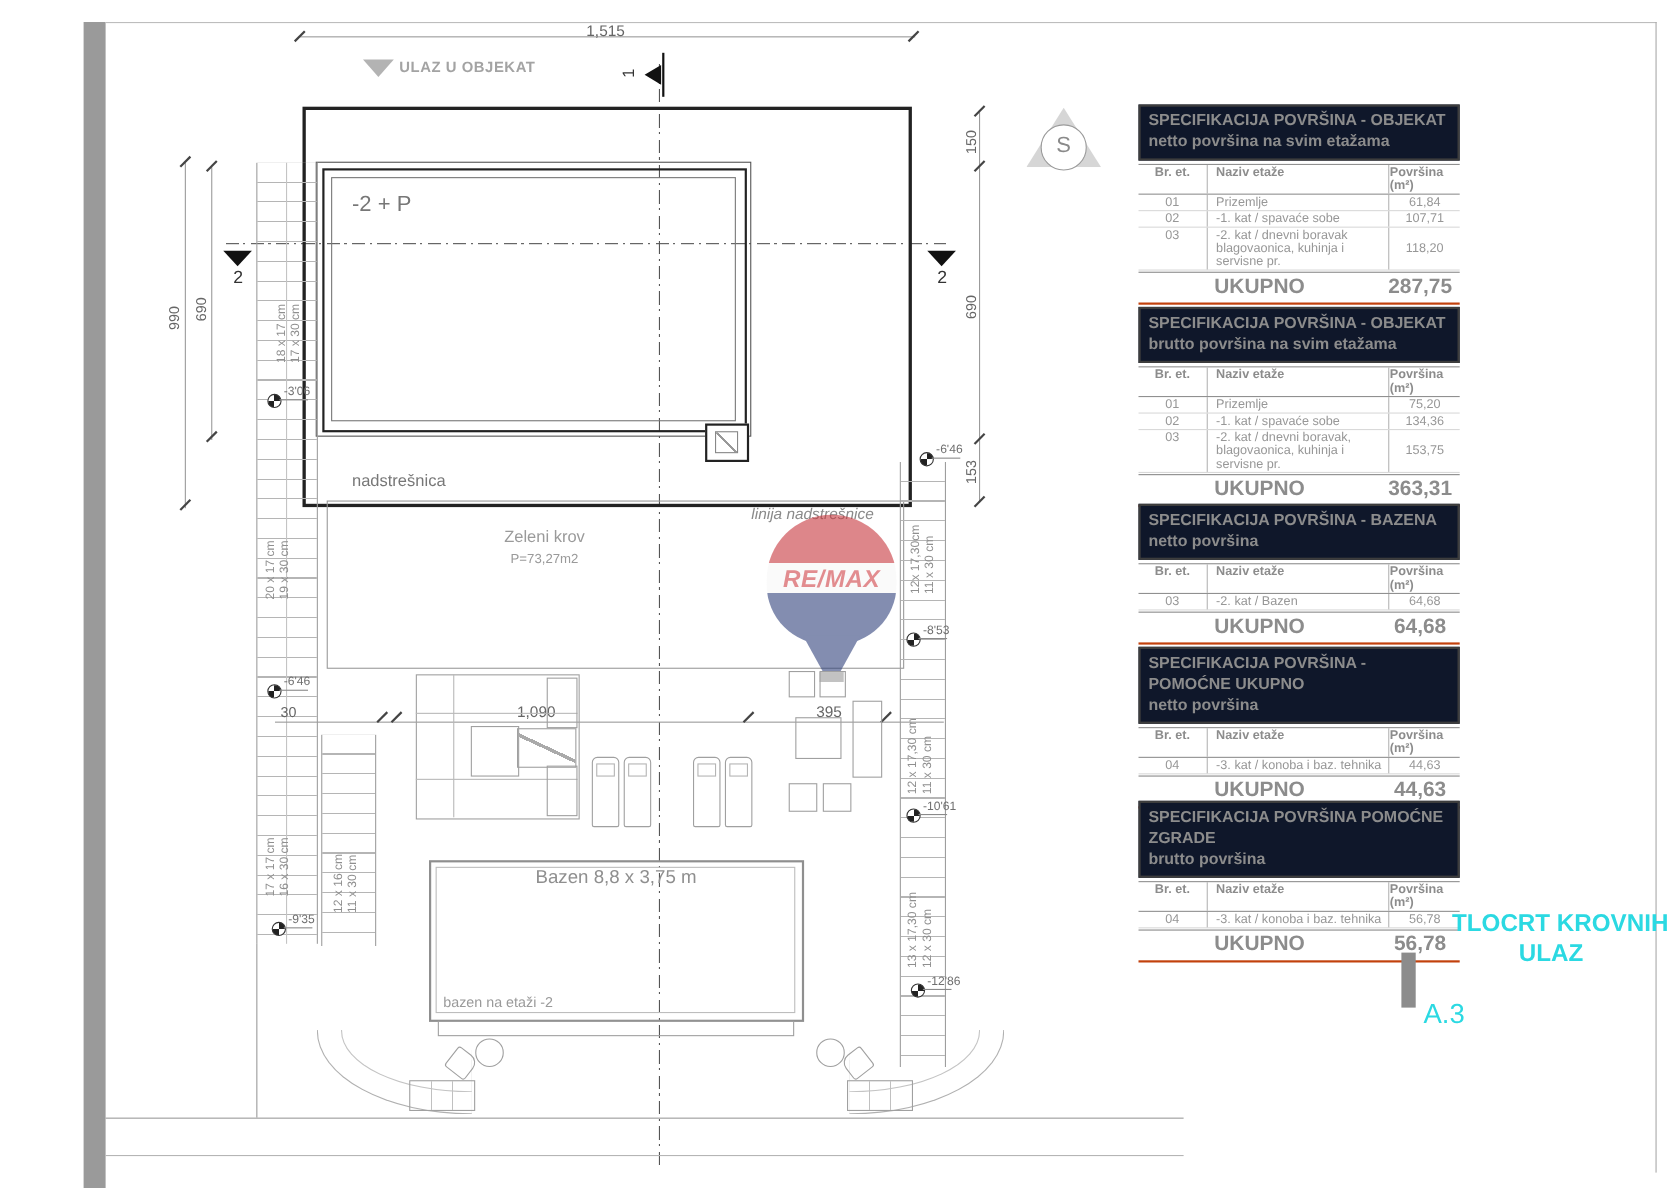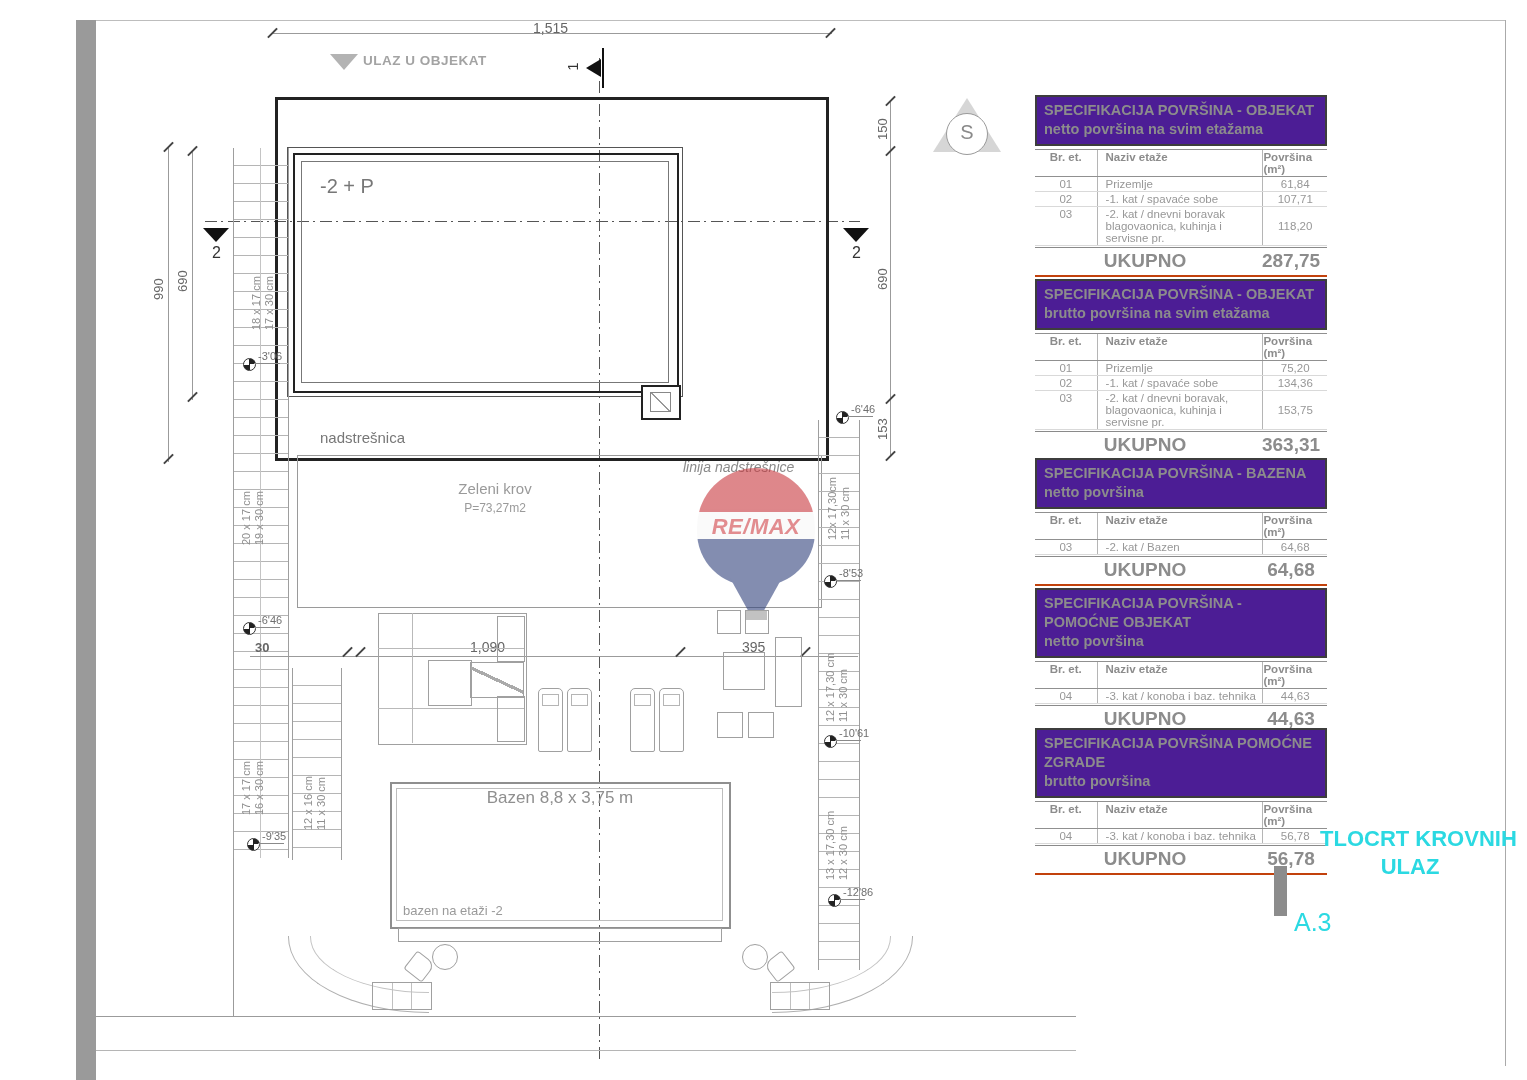--- a/index.html
+++ b/index.html
@@ -18,21 +18,21 @@
      background:repeating-linear-gradient(to bottom,#555 0 12px,transparent 12px 16px,#555 16px 18px,transparent 18px 23px);}
   .stairs{position:absolute;border-left:1px solid #9e9e9e;border-right:1px solid #9e9e9e;
      background:repeating-linear-gradient(to bottom,transparent 0 17px,#b5b5b5 17px 18px);}
   .elev{position:absolute;width:11px;height:11px;border-radius:50%;border:1px solid #333;
      background:conic-gradient(#222 0 90deg,#fff 90deg 180deg,#222 180deg 270deg,#fff 270deg 360deg);}
   .elevtail{position:absolute;height:1px;background:#8a8a8a;width:26px;}
   .elevtxt{position:absolute;color:#6f6f6f;font-size:11px;white-space:nowrap;}
   .tri-down{position:absolute;width:0;height:0;border-left:13px solid transparent;border-right:13px solid transparent;border-top:14px solid #111;}
   .tri-left{position:absolute;width:0;height:0;border-top:9px solid transparent;border-bottom:9px solid transparent;border-right:15px solid #111;}
   .spec-table{position:absolute;width:292px;color:#8c8c8c;}
-  .tbl-title-box{border:2px solid #3d3d3d;padding:4px 7px 5px 7px;background:#4c1d95;}
+  .tbl-title-box{border:2px solid #3d3d3d;padding:4px 7px 5px 7px;background:#0f172a;}
   .tbl-title{font-weight:bold;font-size:14.5px;line-height:19px;}
   .tbl-row,.tbl-head{display:flex;align-items:stretch;}
   .tbl-head{border-top:1px solid #909090;border-bottom:1px solid #909090;font-weight:bold;font-size:11.5px;margin-top:3px;}
   .c1{width:62px;text-align:center;border-right:1px solid #b5b5b5;padding:1px 0;}
   .c2{width:158px;padding:1px 0 1px 8px;border-right:1px solid #b5b5b5;}
   .c3{width:64px;text-align:left;padding:1px 0;}
   .tbl-row{font-size:11.5px;border-bottom:1px solid #d9d9d9;color:#979797;}
   .tbl-row .c3{display:flex;align-items:center;justify-content:center;}
   .tbl-total{display:flex;border-top:1px solid #8a8a8a;border-bottom:2px solid #c2410c;
      font-weight:bold;font-size:19px;color:#8c8c8c;padding:2px 0 3px 0;margin-top:1px;}
@@ -163,21 +163,21 @@
   <div class="vlbl" style="left:824px;top:880px;">
     <div>13 x 17,30 cm</div>
     <div>12 x 30 cm</div>
   </div>
 
   <div class="line" style="left:250px;top:656px;width:608px;height:1px;"></div>
   <div class="tick" style="left:341px;top:651px;"></div>
   <div class="tick" style="left:354px;top:651px;"></div>
   <div class="tick" style="left:674px;top:651px;"></div>
   <div class="tick" style="left:799px;top:651px;"></div>
-  <div class="lbl dimlbl" style="left:255px;top:640px;font-weight:bold;">30</div>
+  <div class="lbl dimlbl" style="left:255px;top:640px;font-weight:normal;">30</div>
   <div class="lbl dimlbl" style="left:470px;top:639px;font-size:14px;">1,090</div>
   <div class="lbl dimlbl" style="left:742px;top:639px;font-size:14px;">395</div>
 
   <div class="rect" style="left:378px;top:613px;width:147px;height:130px;"></div>
   <div class="line" style="left:378px;top:648px;width:147px;height:1px;background:#b9b9b9;"></div>
   <div class="line" style="left:378px;top:708px;width:147px;height:1px;background:#b9b9b9;"></div>
   <div class="line" style="left:412px;top:613px;width:1px;height:130px;background:#b9b9b9;"></div>
   <div class="rect" style="left:428px;top:660px;width:42px;height:44px;"></div>
   <div class="rect" style="left:497px;top:616px;width:26px;height:44px;"></div>
   <div class="rect" style="left:497px;top:696px;width:26px;height:44px;"></div>
@@ -311,21 +311,21 @@
       <div class="c3">64,68</div>
     </div>
     <div class="tbl-total">
       <div class="tc2">UKUPNO</div>
       <div class="tc3">64,68</div>
     </div>
   </div>
 
   <div class="spec-table" style="left:1035px;top:588px;">
     <div class="tbl-title-box">
-      <div class="tbl-title">SPECIFIKACIJA POVRŠINA - POMOĆNE OBJEKAT</div>
+      <div class="tbl-title">SPECIFIKACIJA POVRŠINA - POMOĆNE UKUPNO</div>
       <div class="tbl-title">netto površina</div>
     </div>
     <div class="tbl-head">
       <div class="c1">Br. et.</div>
       <div class="c2">Naziv etaže</div>
       <div class="c3">Površina (m²)</div>
     </div>
     <div class="tbl-row">
       <div class="c1">04</div>
       <div class="c2">-3. kat / konoba i baz. tehnika</div>

